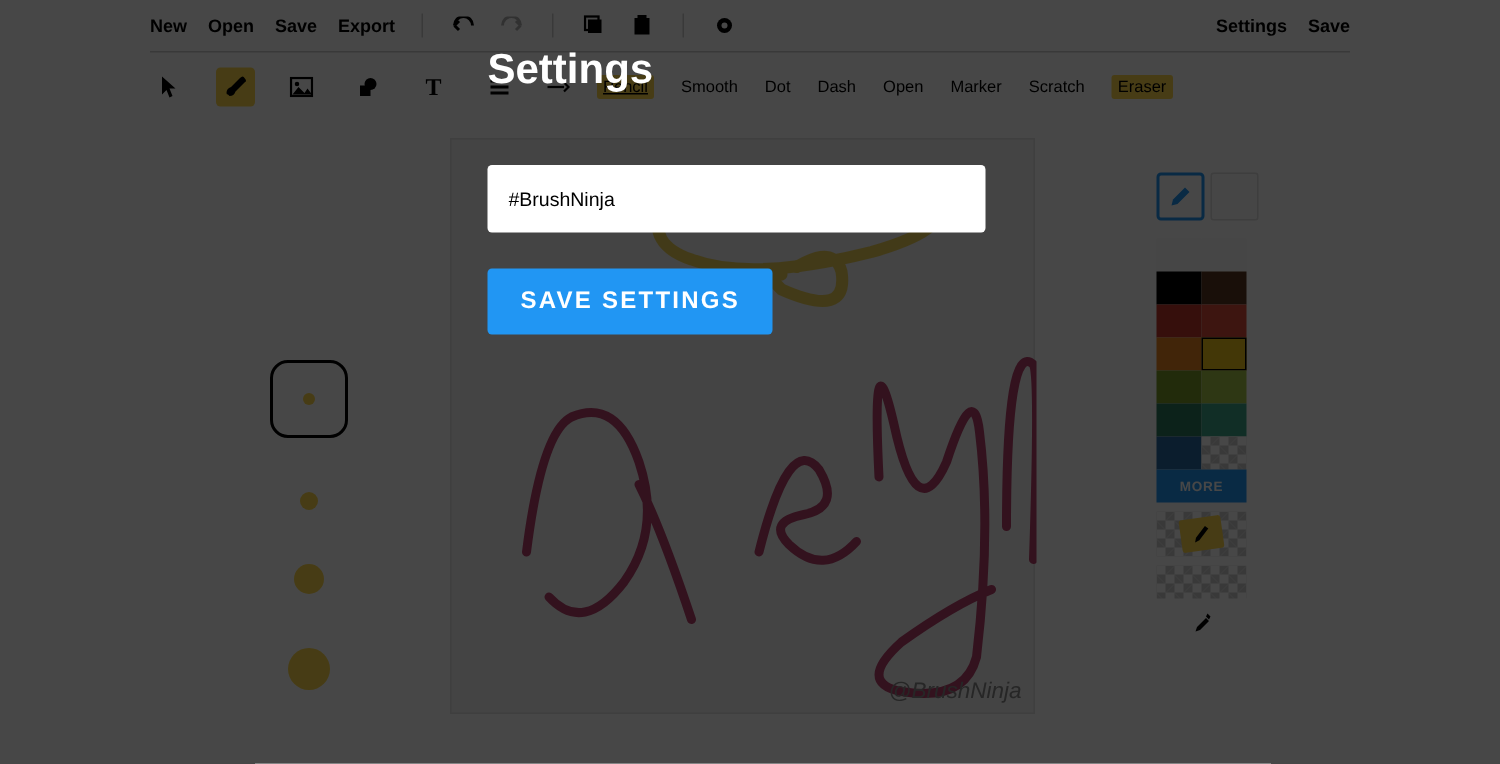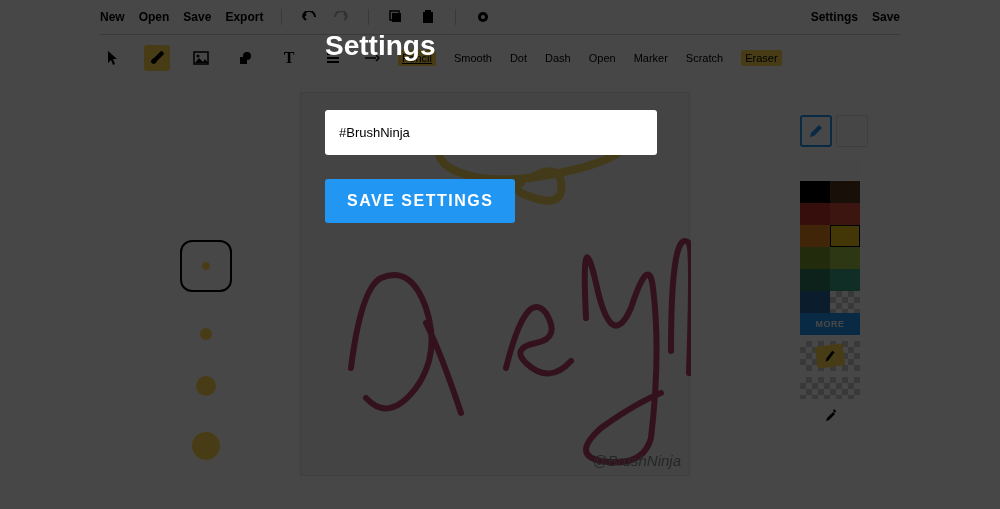--- a/index.html
+++ b/index.html
@@ -91,21 +91,21 @@
     }
     .size-dot-inner {
       width: 8px; height: 8px; background: #ffd84b; border-radius: 50%;
     }
     .size-row { display: flex; flex-direction: column; align-items: center; gap: 36px; }
     .size-dot1 { width: 12px; height: 12px; background: #ffd84b; border-radius: 50%; }
     .size-dot2 { width: 20px; height: 20px; background: #ffd84b; border-radius: 50%; }
     .size-dot3 { width: 28px; height: 28px; background: #ffd84b; border-radius: 50%; }
     .color-panel {
       position: absolute;
-      right: 132px;
+      right: 161px;
       top: 115px;
       width: 68px;
     }
     .box-row { display: flex; gap: 4px; margin-bottom: 12px; }
     .selected-box {
       width: 32px; height: 32px;
       border: 2px solid #2196F3;
       border-radius: 3px;
       background: #fff;
       display: flex; align-items: center; justify-content: center;

